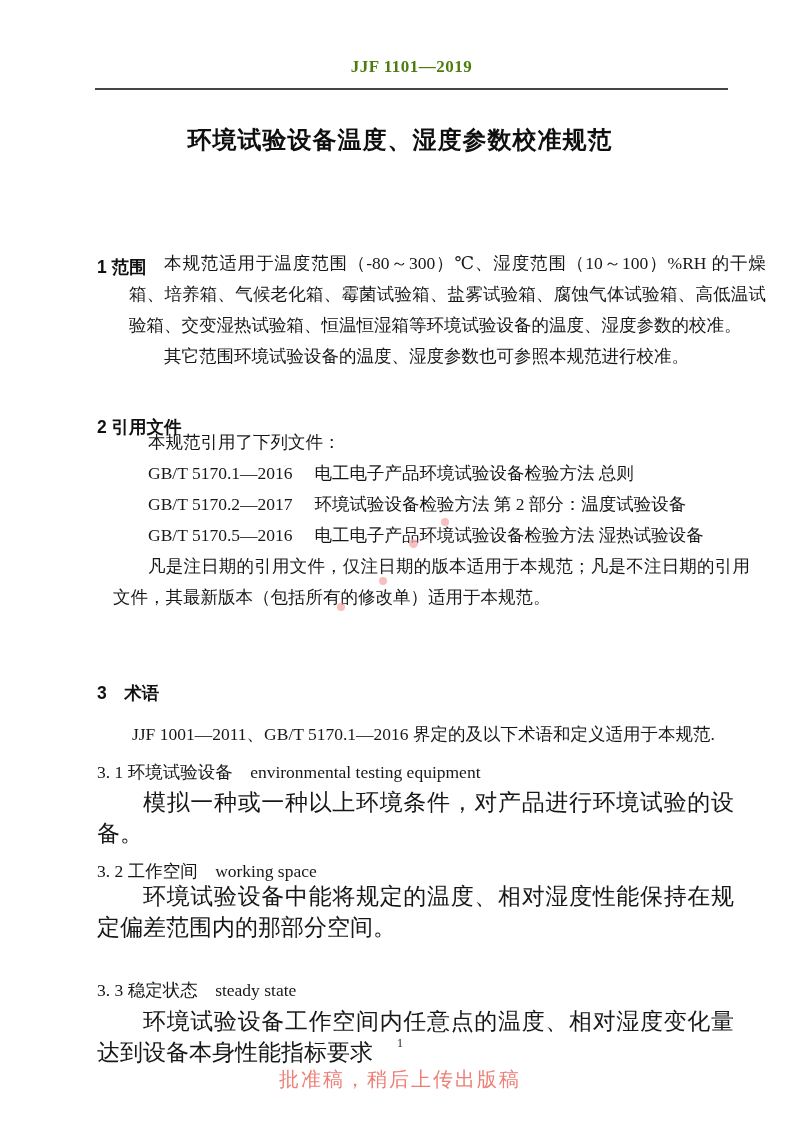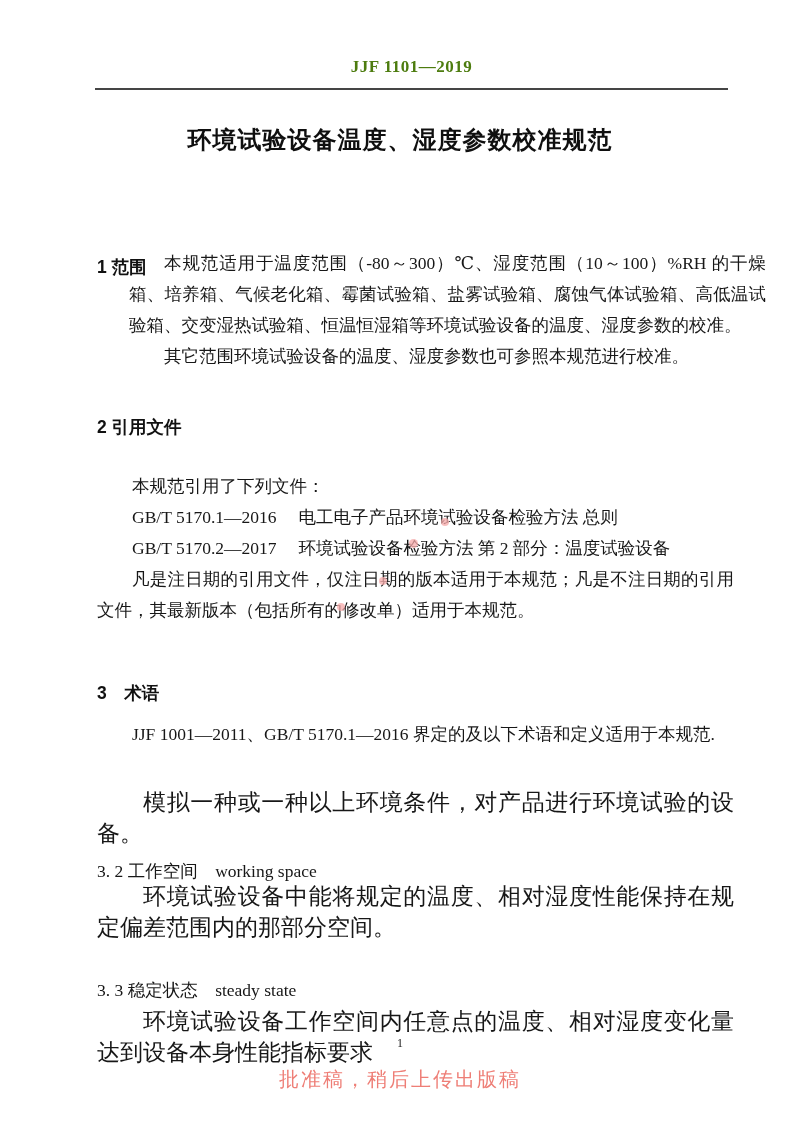--- a/index.html
+++ b/index.html
@@ -73,21 +73,21 @@
     font-size: 17.5px;
     line-height: 31px;
     color: #171717;
   }
   .body-block p {
     margin: 0;
     text-indent: 2em;
     text-align: justify;
   }
   .block-scope { top: 248px; margin-left: 32px; }
-  .block-refs  { top: 471px; }
+  .block-refs  { top: 427px; margin-left: 16px; }
   .block-terms-intro { top: 719px; }
   .term-label {
     position: absolute;
     left: 97px;
     width: 637px;
     margin: 0;
     font-size: 17.5px;
     line-height: 31px;
     color: #171717;
     text-indent: 0;
@@ -151,28 +151,30 @@
   <div class="body-block block-scope">
     <p>本规范适用于温度范围（-80～300）℃、湿度范围（10～100）%RH 的干燥箱、培养箱、气候老化箱、霉菌试验箱、盐雾试验箱、腐蚀气体试验箱、高低温试验箱、交变湿热试验箱、恒温恒湿箱等环境试验设备的温度、湿度参数的校准。</p>
     <p>其它范围环境试验设备的温度、湿度参数也可参照本规范进行校准。</p>
   </div>
 
   <h2 class="sec-heading sec-refs">2 引用文件</h2>
   <div class="body-block block-refs">
     <p>本规范引用了下列文件：</p>
     <p>GB/T 5170.1—2016　 电工电子产品环境试验设备检验方法 总则</p>
     <p>GB/T 5170.2—2017　 环境试验设备检验方法 第 2 部分：温度试验设备</p>
+    <p>GB/T 5170.5—2016　 电工电子产品环境试验设备检验方法 湿热试验设备</p>
     <p>凡是注日期的引用文件，仅注日期的版本适用于本规范；凡是不注日期的引用文件，其最新版本（包括所有的修改单）适用于本规范。</p>
   </div>
 
   <h2 class="sec-heading sec-terms">3　术语</h2>
   <div class="body-block block-terms-intro">
     <p>JJF 1001—2011、GB/T 5170.1—2016 界定的及以下术语和定义适用于本规范.</p>
   </div>
 
+  <p class="term-label label-31">3. 1 环境试验设备　environmental testing equipment</p>
   <p class="term-def def-31">模拟一种或一种以上环境条件，对产品进行环境试验的设备。</p>
 
   <p class="term-label label-32">3. 2 工作空间　working space</p>
   <p class="term-def def-32">环境试验设备中能将规定的温度、相对湿度性能保持在规定偏差范围内的那部分空间。</p>
 
   <p class="term-label label-33">3. 3 稳定状态　steady state</p>
   <p class="term-def def-33">环境试验设备工作空间内任意点的温度、相对湿度变化量达到设备本身性能指标要求</p>
 
   <div class="page-number">1</div>
   <div class="draft-stamp">批准稿，稍后上传出版稿</div>

